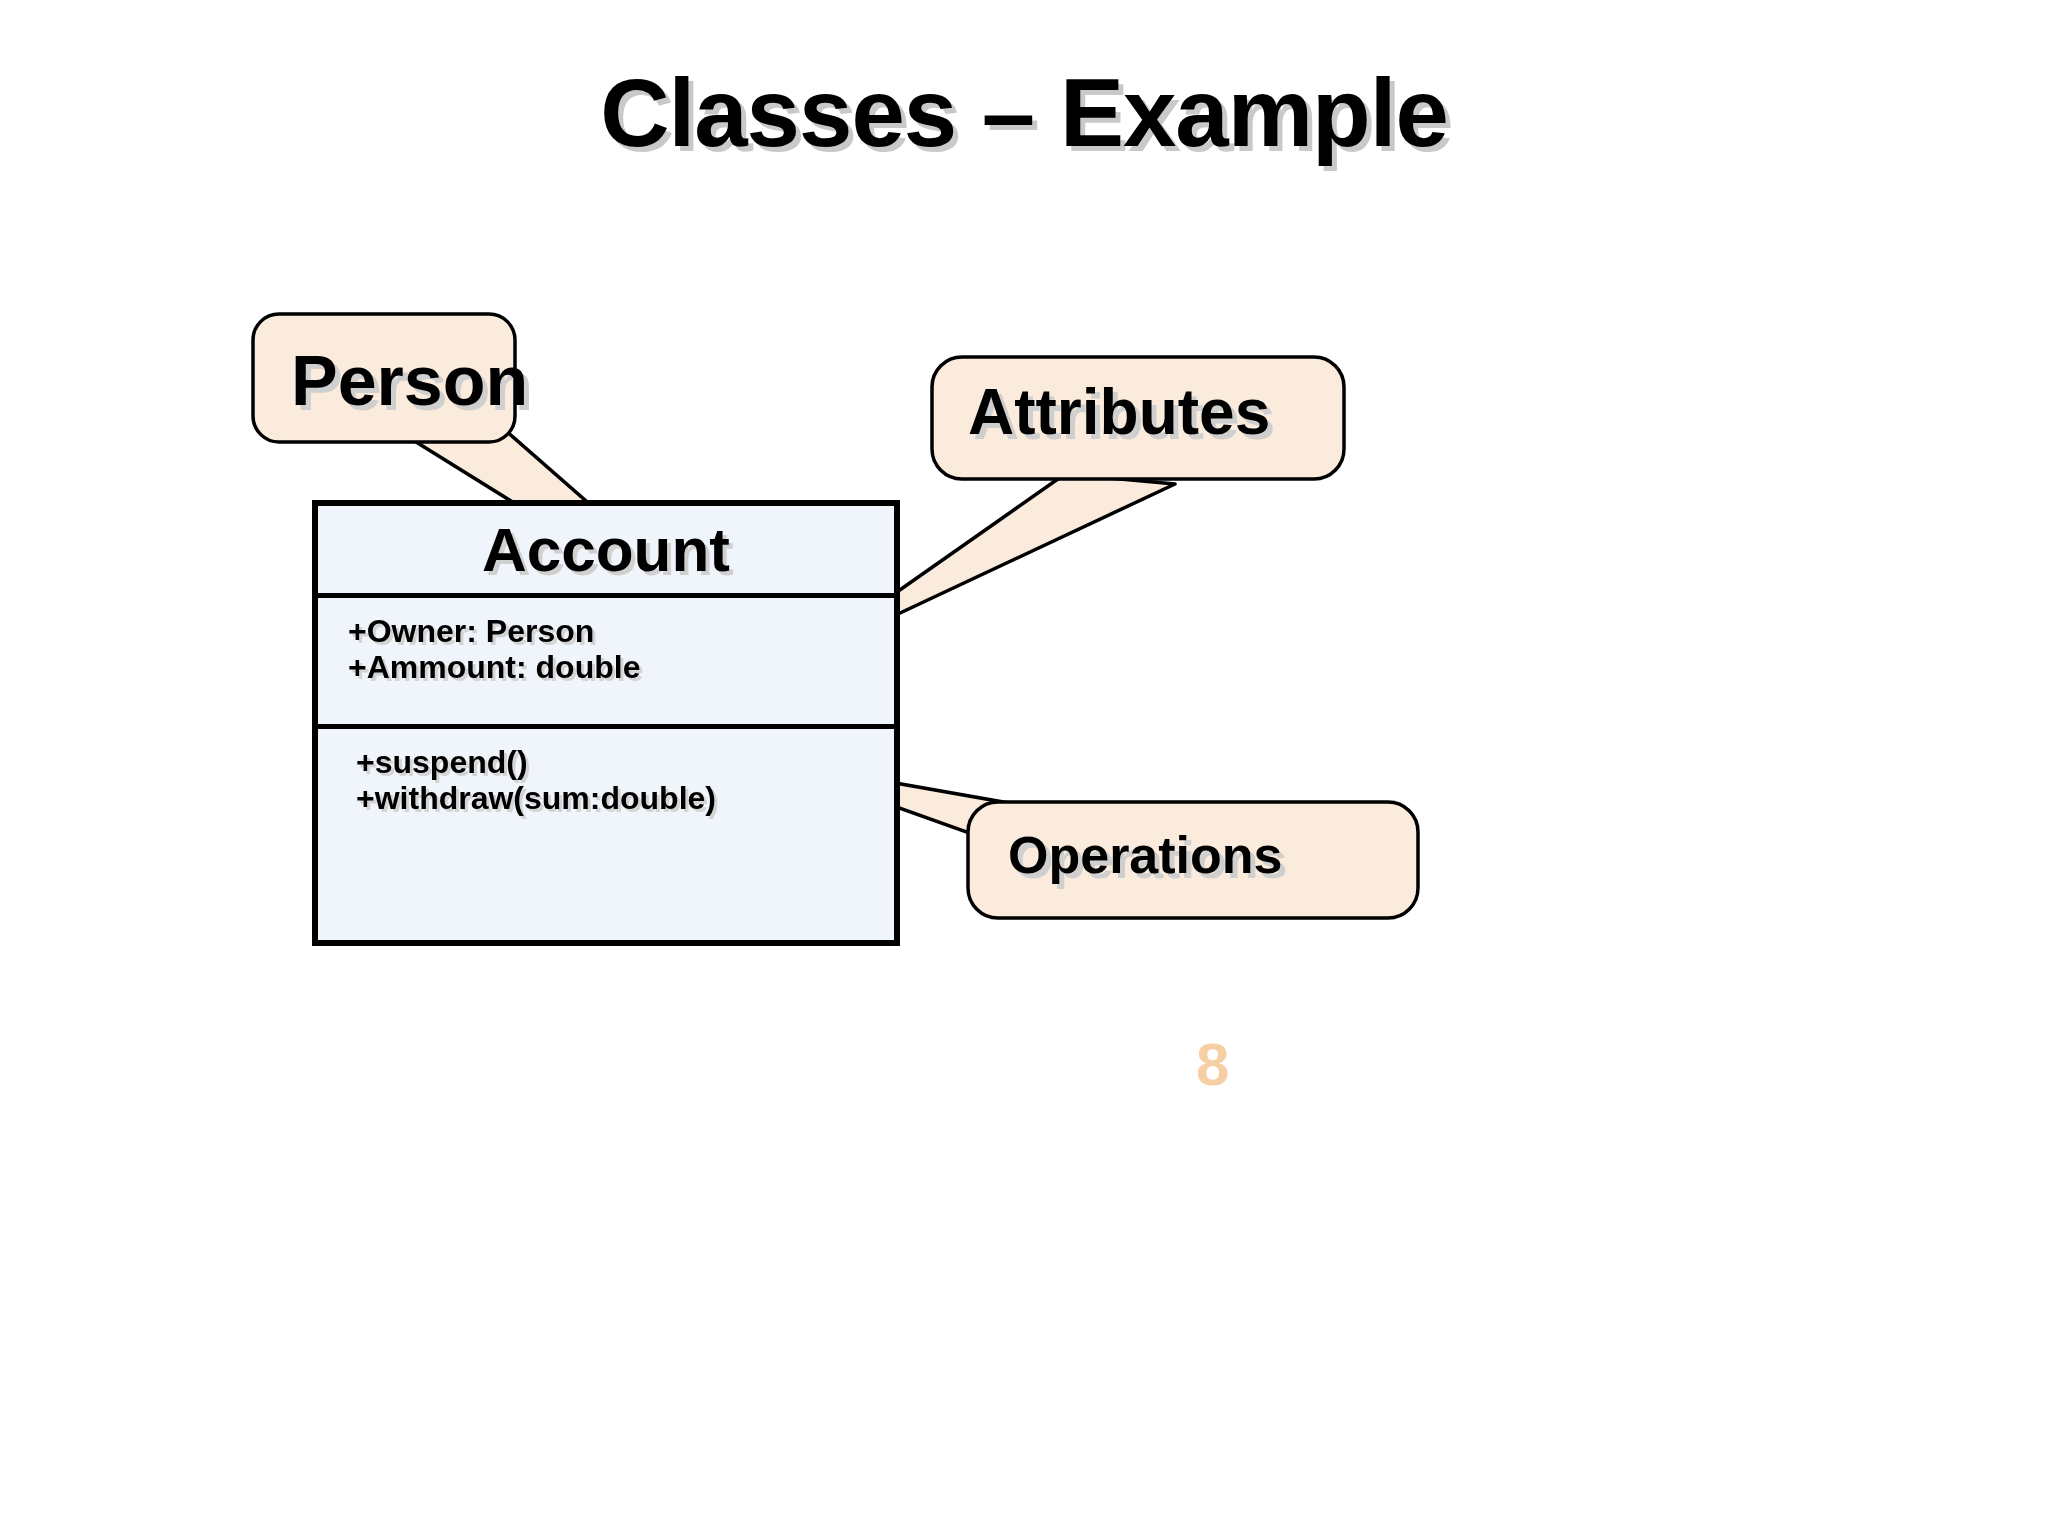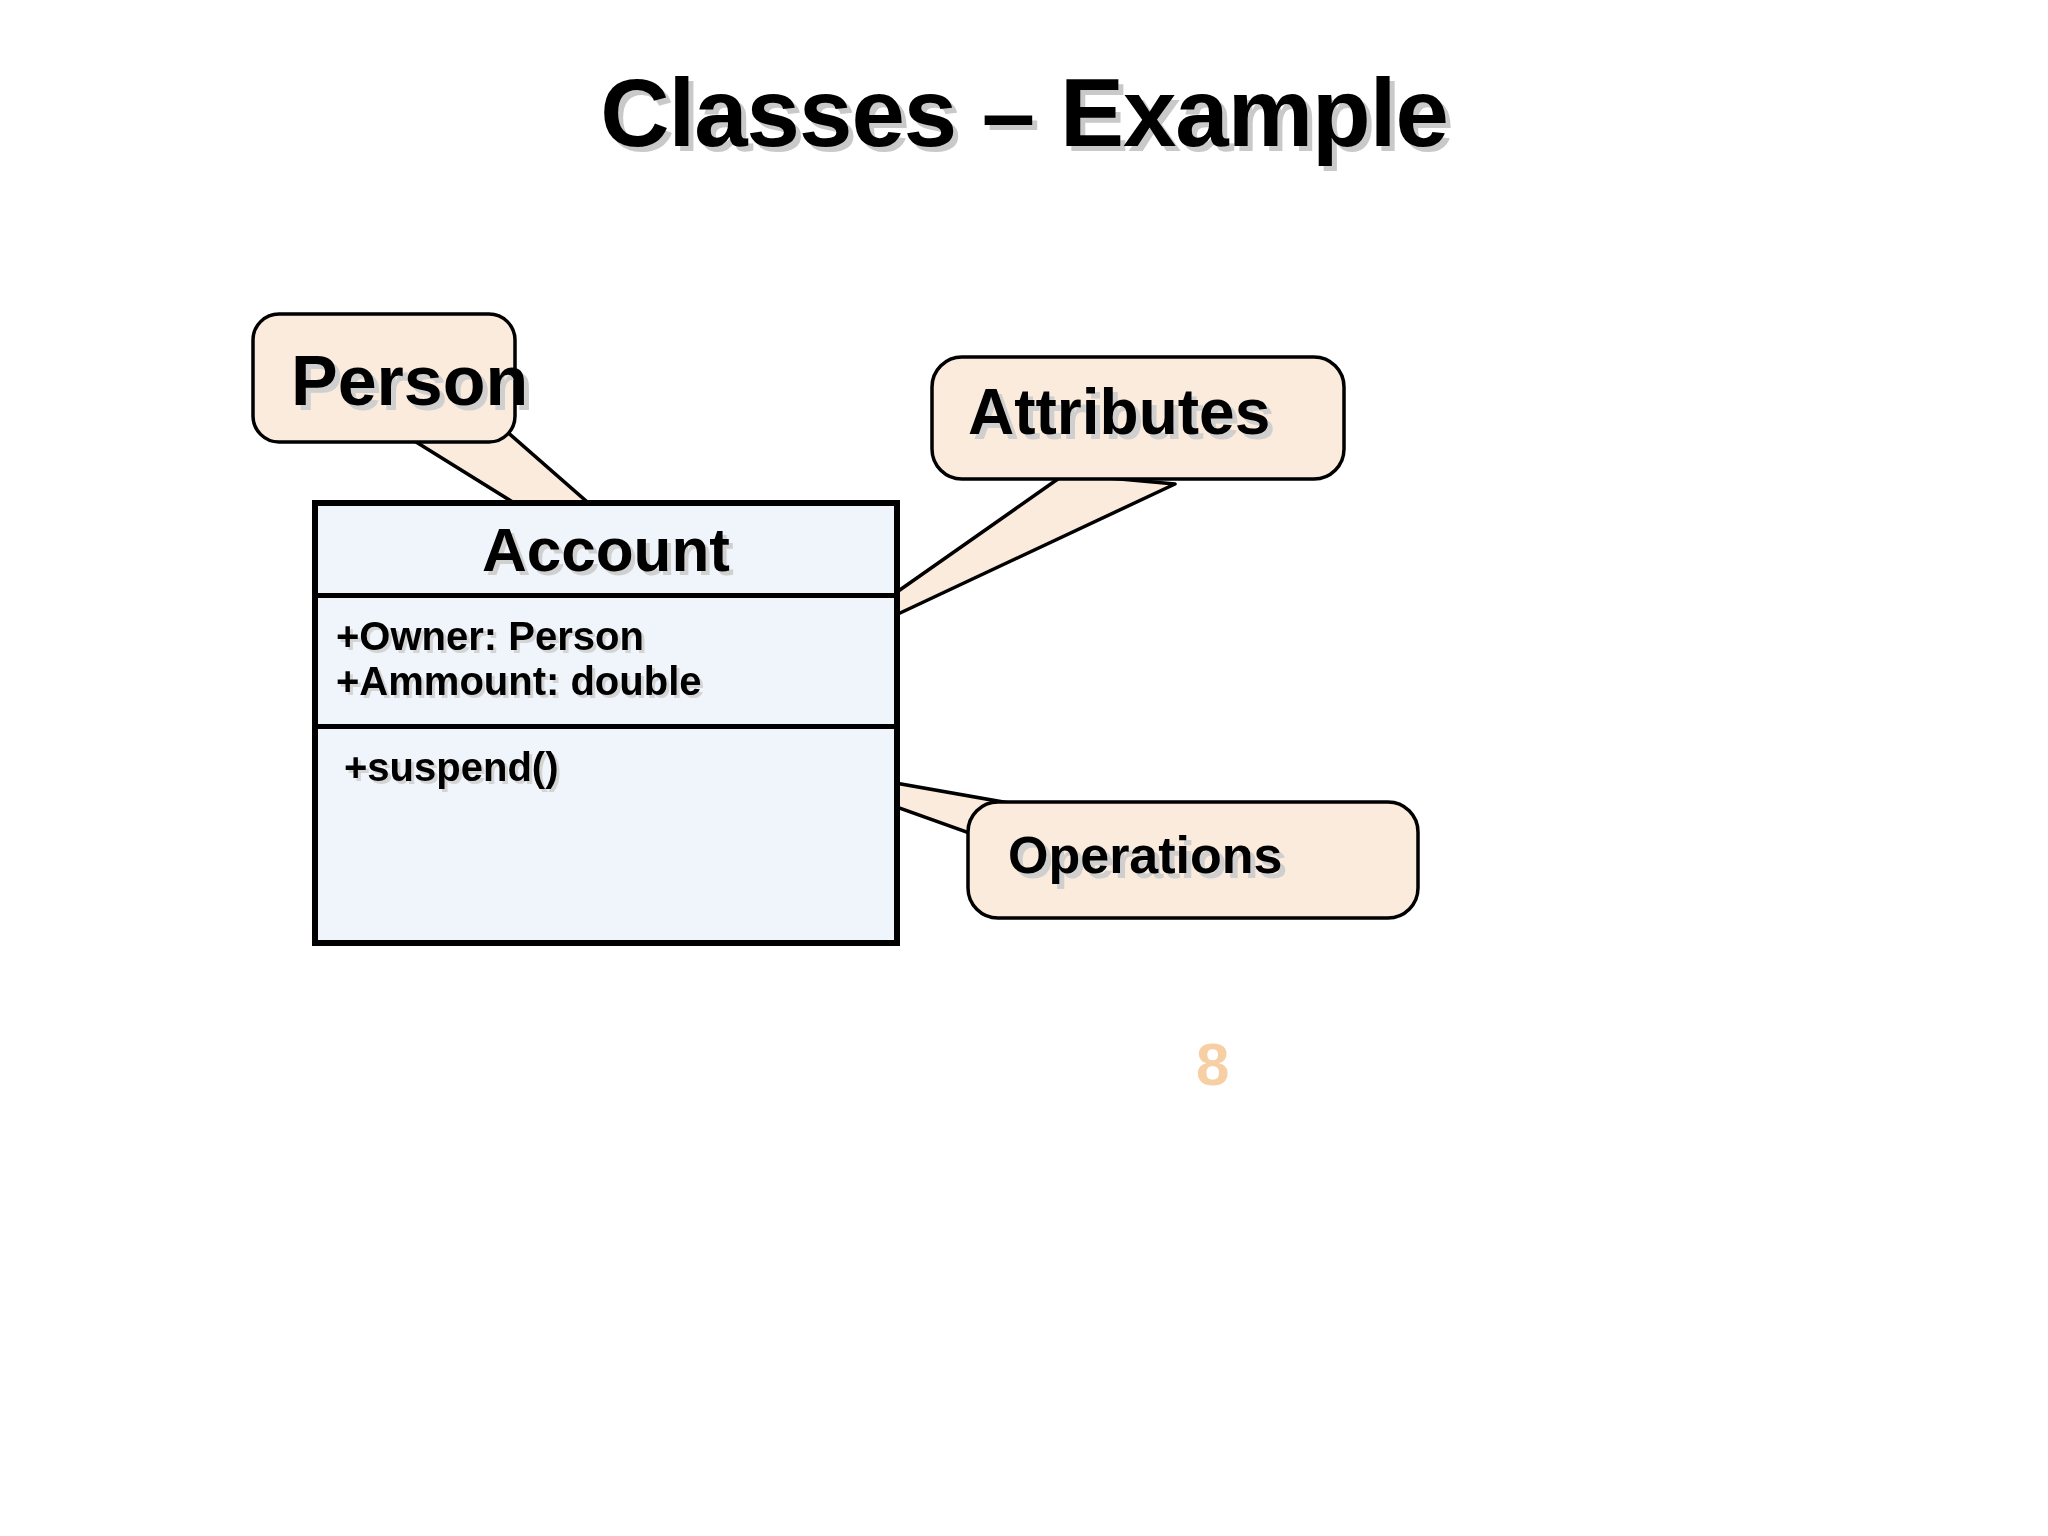--- a/index.html
+++ b/index.html
@@ -86,26 +86,27 @@
     padding: 16px 0 0 26px;
   }
   #class-name {
     font-size: 62px;
     font-weight: bold;
     color: #000000;
     text-shadow: 4px 4px 0 #d0d0d0;
     line-height: 1;
   }
   .member {
-    font-size: 40px;
+    font-size: 32px;
     font-weight: bold;
     color: #000000;
     text-shadow: 3px 3px 0 #d4d4d4;
     line-height: 1.12;
     white-space: nowrap;
+    margin-left: 12px;
   }
 
   
   .callout-label {
     position: absolute;
     font-weight: bold;
     color: #000000;
     white-space: nowrap;
     text-shadow: 5px 5px 0 #cfcfcf;
   }
@@ -172,20 +173,21 @@
       <span id="class-name">Account</span>
     </div>
 
     <div class="compartment" id="cmp-attrs">
       <div class="member">+Owner: Person</div>
       <div class="member">+Ammount: double</div>
     </div>
 
     <div class="compartment" id="cmp-ops">
       <div class="member">+suspend()</div>
+      <div class="member">+withdraw(sum:double)</div>
     </div>
   </div>
 
   <div class="callout-label" id="label-class">Person</div>
 
   <div class="callout-label" id="label-attributes">Attributes</div>
 
   <div class="callout-label" id="label-operations">Operations</div>
 
   <div id="page-number">8</div>

